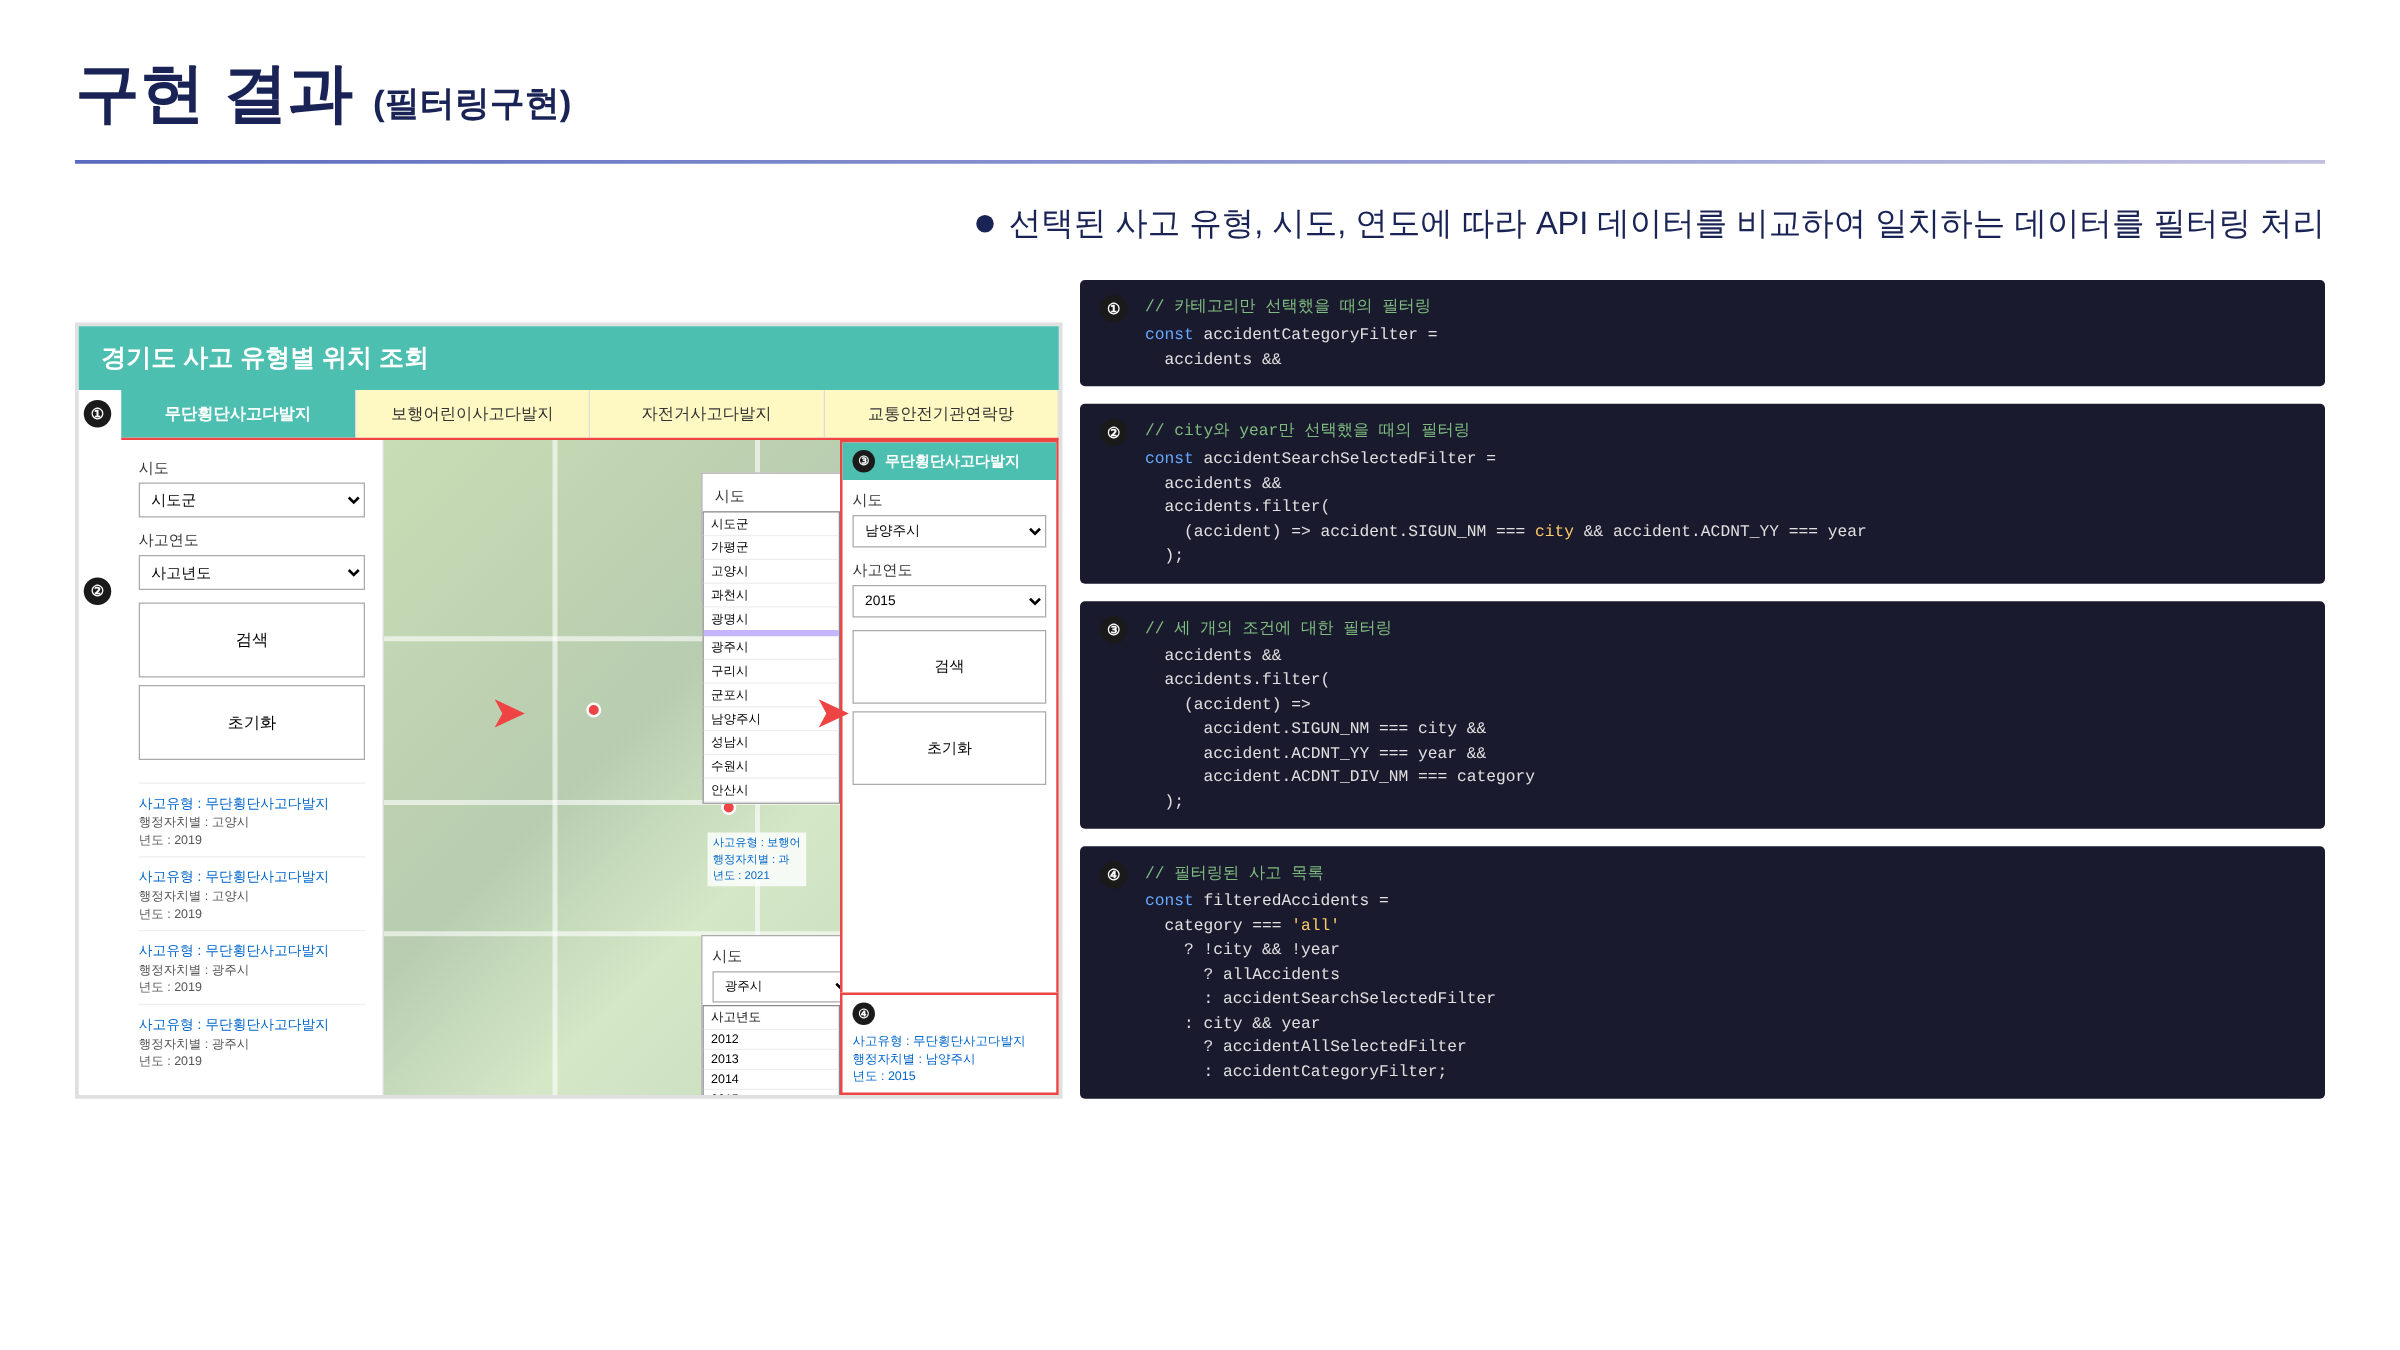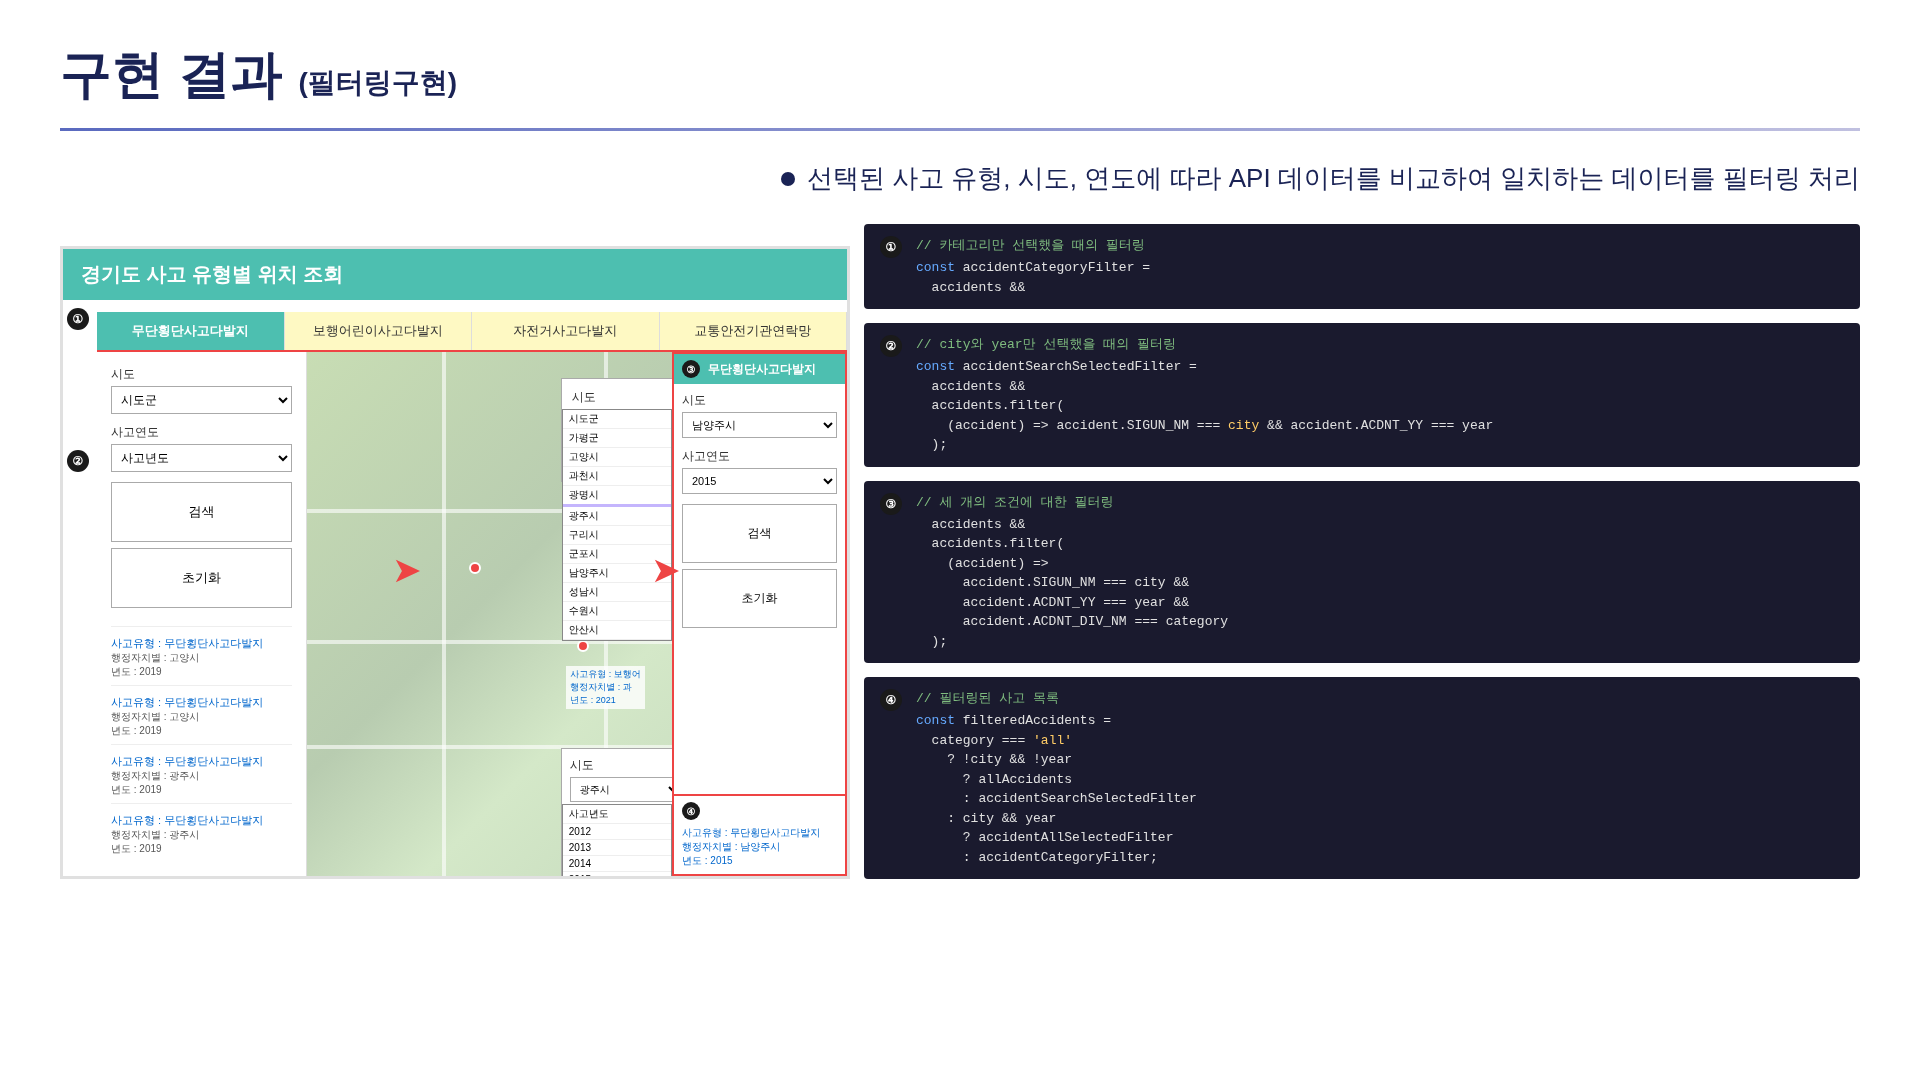--- a/index.html
+++ b/index.html
@@ -229,21 +229,21 @@
   <div class="content-row">
 
     <div class="ui-mockup">
       <div class="ui-header">경기도 사고 유형별 위치 조회</div>
 
       <div style="display:flex; align-items:flex-start;">
         <div style="padding:8px 4px; display:flex; flex-direction:column; gap:120px; z-index:30; position:relative;">
           <span class="circle-badge">①</span>
           <span class="circle-badge">②</span>
         </div>
-        <div style="flex:1; display:flex; flex-direction:column;margin-top:12px;">
+        <div style="flex:1; display:flex; flex-direction:column;">
 
           <div class="ui-tabs">
             <div class="ui-tab active">무단횡단사고다발지</div>
             <div class="ui-tab">보행어린이사고다발지</div>
             <div class="ui-tab">자전거사고다발지</div>
             <div class="ui-tab">교통안전기관연락망</div>
           </div>
           <div class="ui-body">
 
             <div class="ui-sidebar">
@@ -311,21 +311,21 @@
                   </div>
                   <div class="ui-form-row">
                     <div class="ui-form-label">사고연도</div>
                   </div>
 
                   <div style="position:absolute; top:30px; left:0; width:110px; background:#fff; border:1px solid #888; z-index:20;">
                     <div style="padding:2px 6px; font-size:10px; border-bottom:1px solid #eee;">시도군</div>
                     <div style="padding:2px 6px; font-size:10px; border-bottom:1px solid #eee;">가평군</div>
                     <div style="padding:2px 6px; font-size:10px; border-bottom:1px solid #eee;">고양시</div>
                     <div style="padding:2px 6px; font-size:10px; border-bottom:1px solid #eee;">과천시</div>
-                    <div style="padding:2px 6px; font-size:10px; border-bottom:3px solid #c4b5fd;font-family:Liberation Mono, monospace;">광명시</div>
+                    <div style="padding:2px 6px; font-size:10px; border-bottom:5px solid #c4b5fd;font-family:Liberation Mono, monospace;">광명시</div>
                     <div style="padding:2px 6px; font-size:10px; border-bottom:1px solid #eee;">광주시</div>
                     <div style="padding:2px 6px; font-size:10px; border-bottom:1px solid #eee;">구리시</div>
                     <div style="padding:2px 6px; font-size:10px; border-bottom:1px solid #eee;">군포시</div>
                     <div style="padding:2px 6px; font-size:10px; border-bottom:1px solid #eee;">남양주시</div>
                     <div style="padding:2px 6px; font-size:10px; border-bottom:1px solid #eee;">성남시</div>
                     <div style="padding:2px 6px; font-size:10px; border-bottom:1px solid #eee;">수원시</div>
                     <div style="padding:2px 6px; font-size:10px; border-bottom:1px solid #eee;">안산시</div>
                   </div>
                 </div>
 

